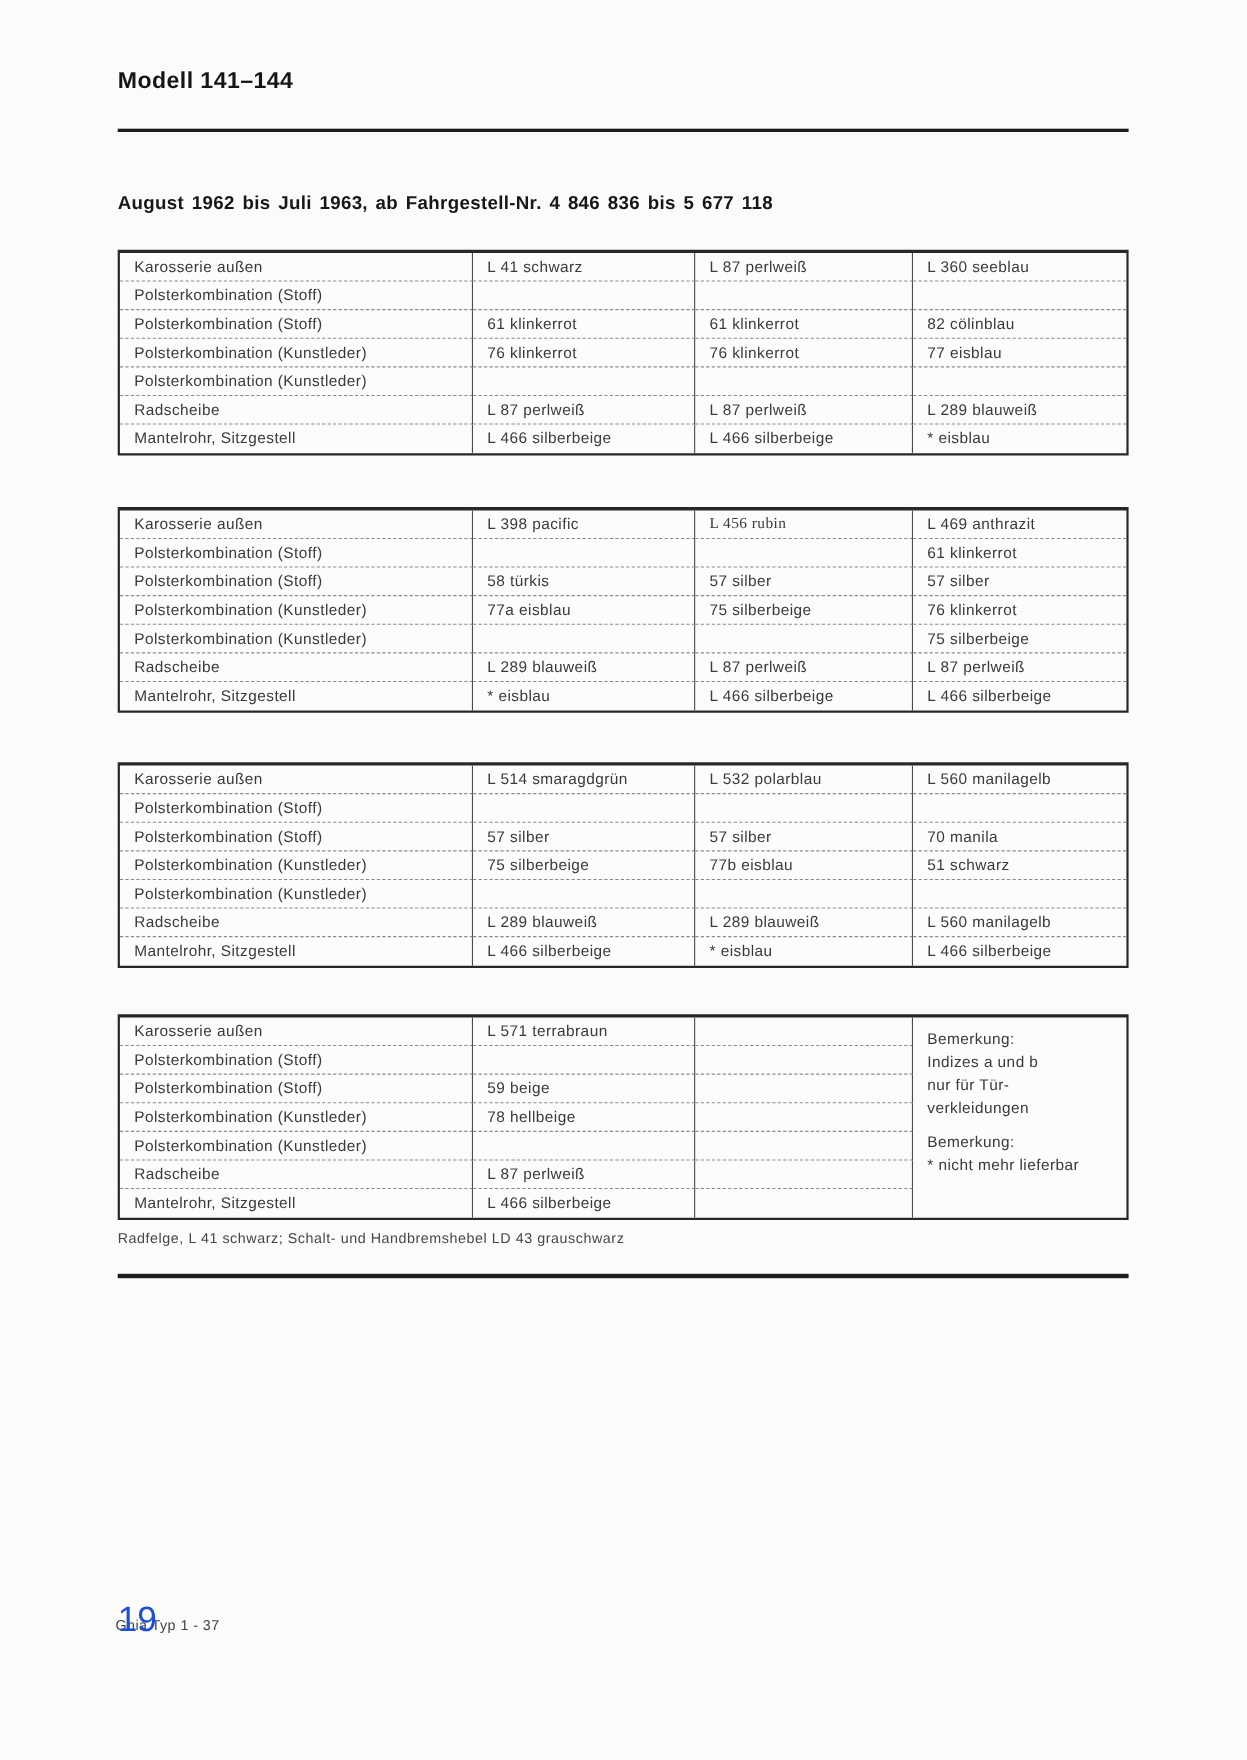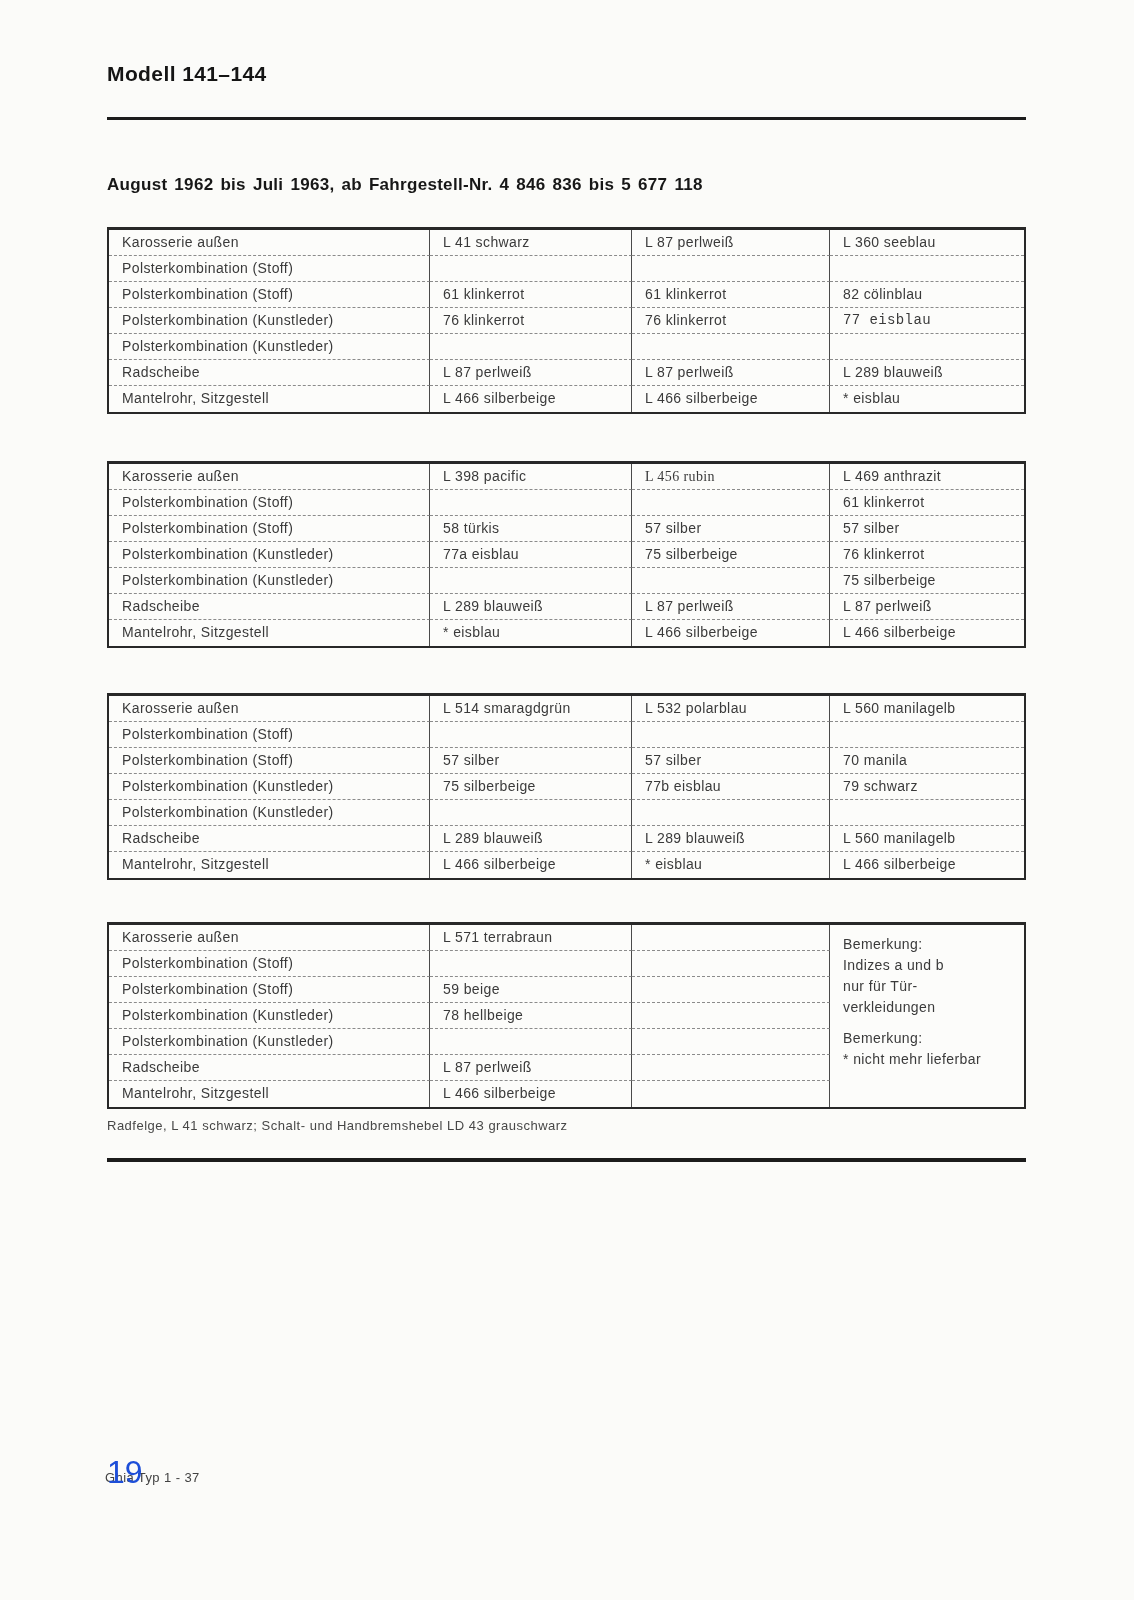--- a/index.html
+++ b/index.html
@@ -136,21 +136,21 @@
       <div class="cell" style="grid-area: 2 / 2;"></div>
       <div class="cell" style="grid-area: 2 / 3;"></div>
       <div class="cell last-col" style="grid-area: 2 / 4;"></div>
       <div class="cell" style="grid-area: 3 / 1;">Polsterkombination (Stoff)</div>
       <div class="cell" style="grid-area: 3 / 2;">61 klinkerrot</div>
       <div class="cell" style="grid-area: 3 / 3;">61 klinkerrot</div>
       <div class="cell last-col" style="grid-area: 3 / 4;">82 cölinblau</div>
       <div class="cell" style="grid-area: 4 / 1;">Polsterkombination (Kunstleder)</div>
       <div class="cell" style="grid-area: 4 / 2;">76 klinkerrot</div>
       <div class="cell" style="grid-area: 4 / 3;">76 klinkerrot</div>
-      <div class="cell last-col" style="grid-area: 4 / 4; font-family: Liberation Mono, monospace;">77 eisblau</div>
+      <div class="cell last-col" style="grid-area: 4 / 4;">77 eisblau</div>
       <div class="cell" style="grid-area: 5 / 1;">Polsterkombination (Kunstleder)</div>
       <div class="cell" style="grid-area: 5 / 2;"></div>
       <div class="cell" style="grid-area: 5 / 3;"></div>
       <div class="cell last-col" style="grid-area: 5 / 4;"></div>
       <div class="cell" style="grid-area: 6 / 1;">Radscheibe</div>
       <div class="cell" style="grid-area: 6 / 2;">L 87 perlweiß</div>
       <div class="cell" style="grid-area: 6 / 3;">L 87 perlweiß</div>
       <div class="cell last-col" style="grid-area: 6 / 4;">L 289 blauweiß</div>
       <div class="cell last-row" style="grid-area: 7 / 1;">Mantelrohr, Sitzgestell</div>
       <div class="cell last-row" style="grid-area: 7 / 2;">L 466 silberbeige</div>
@@ -196,21 +196,21 @@
       <div class="cell" style="grid-area: 2 / 2;"></div>
       <div class="cell" style="grid-area: 2 / 3;"></div>
       <div class="cell last-col" style="grid-area: 2 / 4;"></div>
       <div class="cell" style="grid-area: 3 / 1;">Polsterkombination (Stoff)</div>
       <div class="cell" style="grid-area: 3 / 2;">57 silber</div>
       <div class="cell" style="grid-area: 3 / 3;">57 silber</div>
       <div class="cell last-col" style="grid-area: 3 / 4;">70 manila</div>
       <div class="cell" style="grid-area: 4 / 1;">Polsterkombination (Kunstleder)</div>
       <div class="cell" style="grid-area: 4 / 2;">75 silberbeige</div>
       <div class="cell" style="grid-area: 4 / 3;">77b eisblau</div>
-      <div class="cell last-col" style="grid-area: 4 / 4;">79 schwarz</div>
+      <div class="cell last-col" style="grid-area: 4 / 4;">51 schwarz</div>
       <div class="cell" style="grid-area: 5 / 1;">Polsterkombination (Kunstleder)</div>
       <div class="cell" style="grid-area: 5 / 2;"></div>
       <div class="cell" style="grid-area: 5 / 3;"></div>
       <div class="cell last-col" style="grid-area: 5 / 4;"></div>
       <div class="cell" style="grid-area: 6 / 1;">Radscheibe</div>
       <div class="cell" style="grid-area: 6 / 2;">L 289 blauweiß</div>
       <div class="cell" style="grid-area: 6 / 3;">L 289 blauweiß</div>
       <div class="cell last-col" style="grid-area: 6 / 4;">L 560 manilagelb</div>
       <div class="cell last-row" style="grid-area: 7 / 1;">Mantelrohr, Sitzgestell</div>
       <div class="cell last-row" style="grid-area: 7 / 2;">L 466 silberbeige</div>

